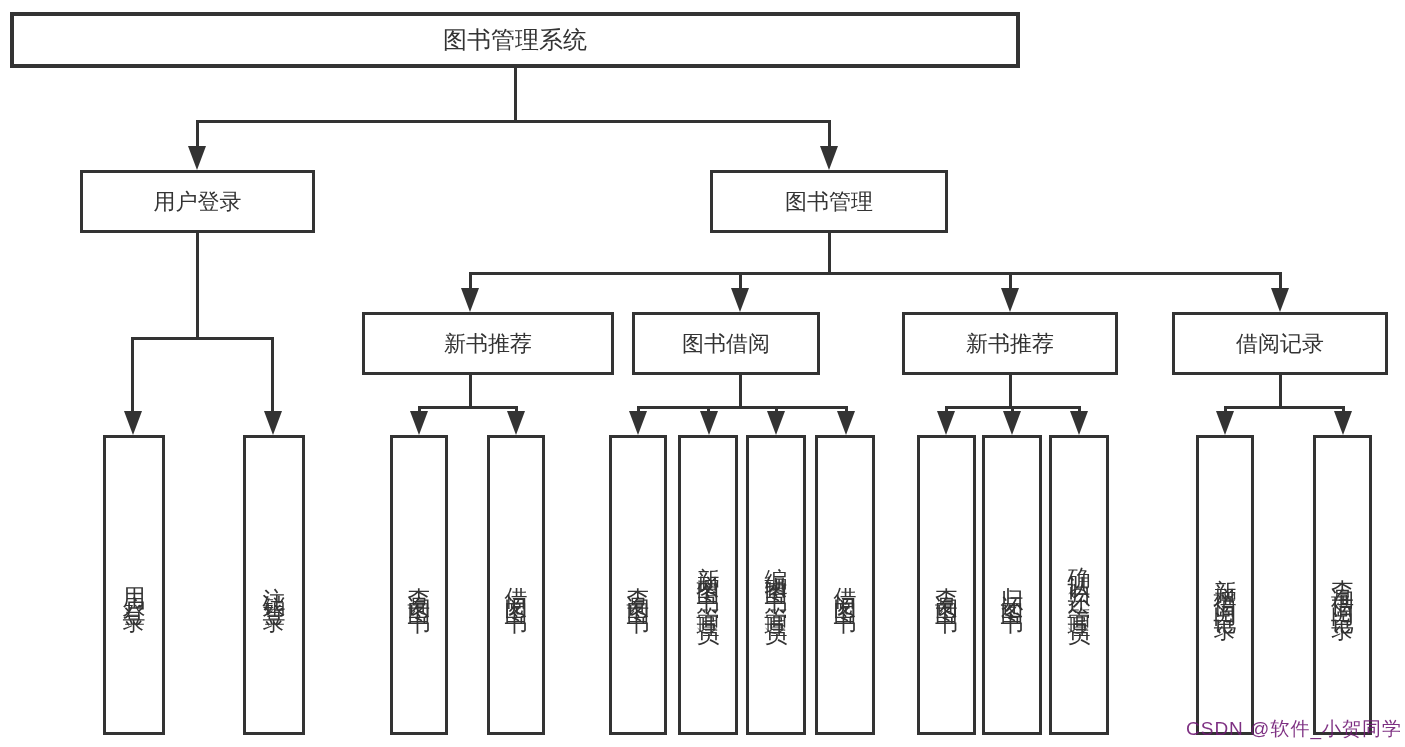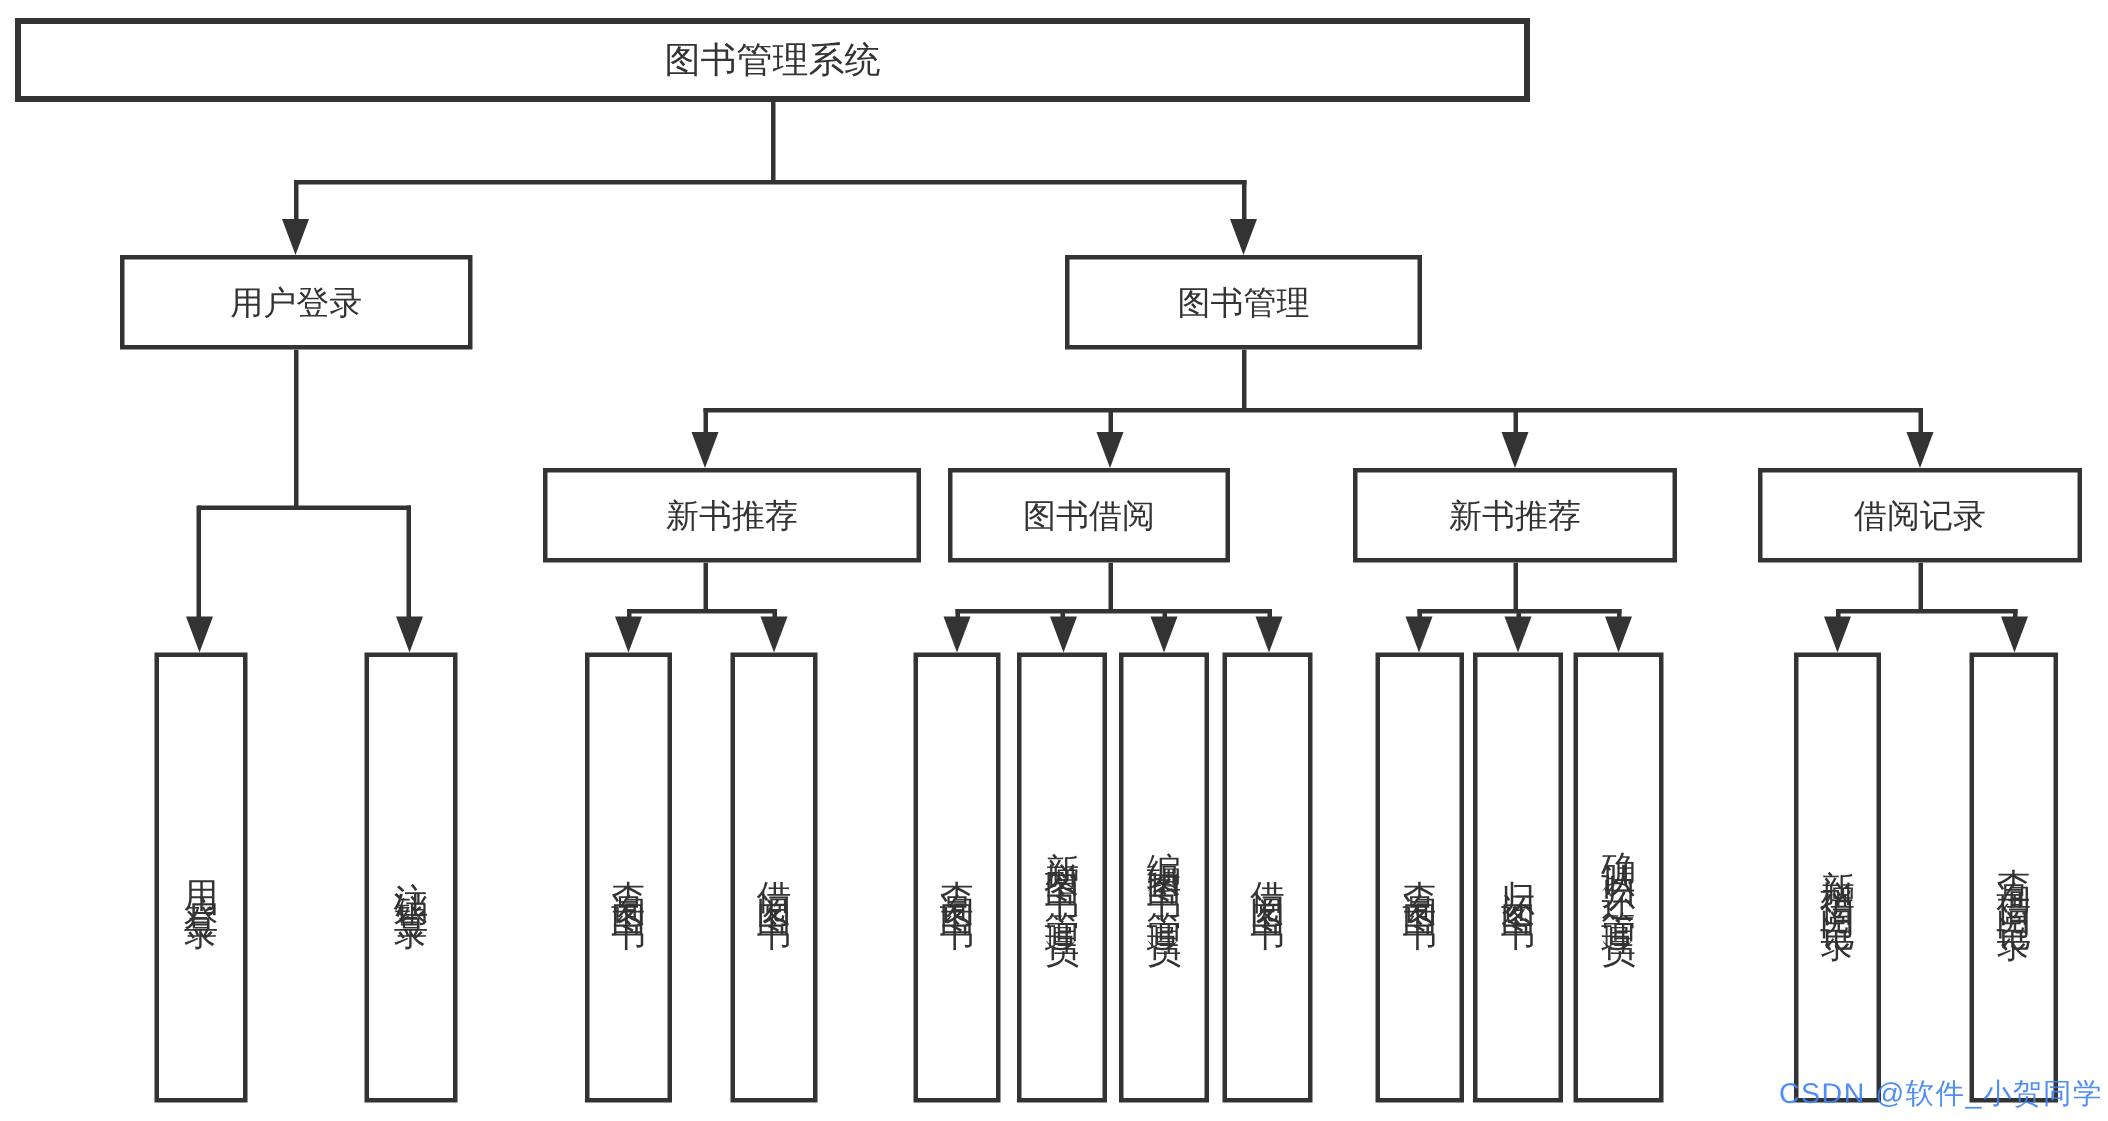--- a/index.html
+++ b/index.html
@@ -47,21 +47,21 @@
     border-right: 9px solid transparent;
     border-top: 24px solid #333333;
     z-index: 1;
   }
   .watermark {
     position: absolute;
     left: 1186px;
     top: 716px;
     font-size: 19px;
     letter-spacing: 1px;
-    color: #3b82f6;
+    color: #701a75;
     opacity: 0.9;
     z-index: 5;
     white-space: nowrap;
   }
 </style>
 </head>
 <body>
 
 <div id="canvas">
 

